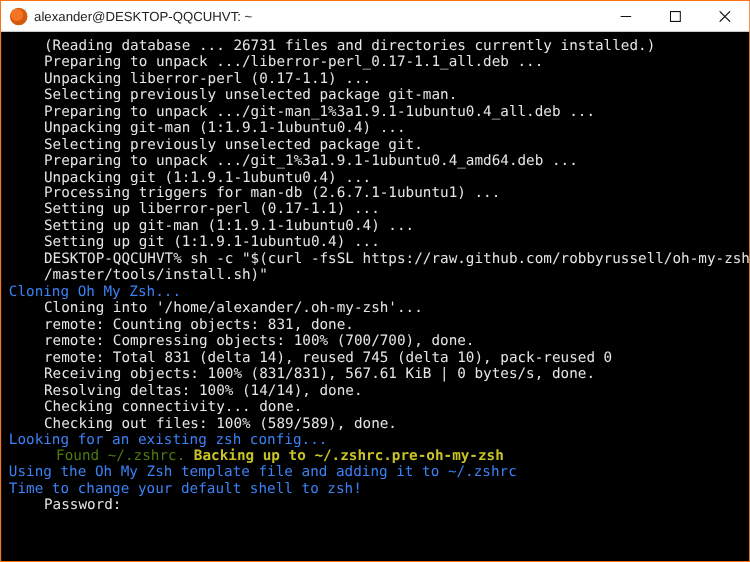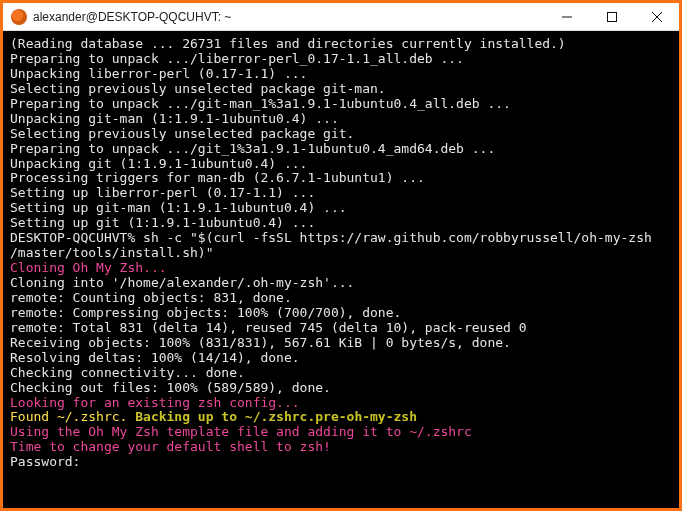--- a/index.html
+++ b/index.html
@@ -5,21 +5,21 @@
 * { margin: 0; padding: 0; box-sizing: border-box; }
 body {
   background: #fff;
   font-family: "DejaVu Sans Mono", "Consolas", monospace;
   font-size: 13px;
   overflow: hidden;
 }
 .window {
   width: 682px;
   height: 511px;
-  border: 3px solid #f97316;
+  border: 1px solid #f97316;
   background: #fff;
   display: flex;
   flex-direction: column;
 }
 .titlebar {
   height: 28px;
   background: #fff;
   border-bottom: 1px solid #ddd;
   display: flex;
   align-items: center;
@@ -49,23 +49,23 @@
   flex: 1;
   background: #000;
   color: #e5e5e5;
   padding: 6px 8px 8px 7px;
   line-height: 1.15;
   white-space: pre;
   overflow: hidden;
   font-size: 13px;
   letter-spacing: 0px;
 }
-.white { color: #e5e5e5; }
-.blue  { color: #ec4899; }
-.green { color: #fde047; }
+.white { color: #e5e5e5; margin-left: 32px; }
+.blue  { color: #3b82f6; }
+.green { color: #4d7c0f; margin-left: 43px; }
 .yellow{ color: #c9c326; font-weight: bold; }
 </style>
 </head>
 <body>
 
 <div class="window">
   <div class="titlebar">
     <div class="title-icon"></div>
     <div class="title-text">alexander@DESKTOP-QQCUHVT: ~</div>
     <div class="win-controls">

